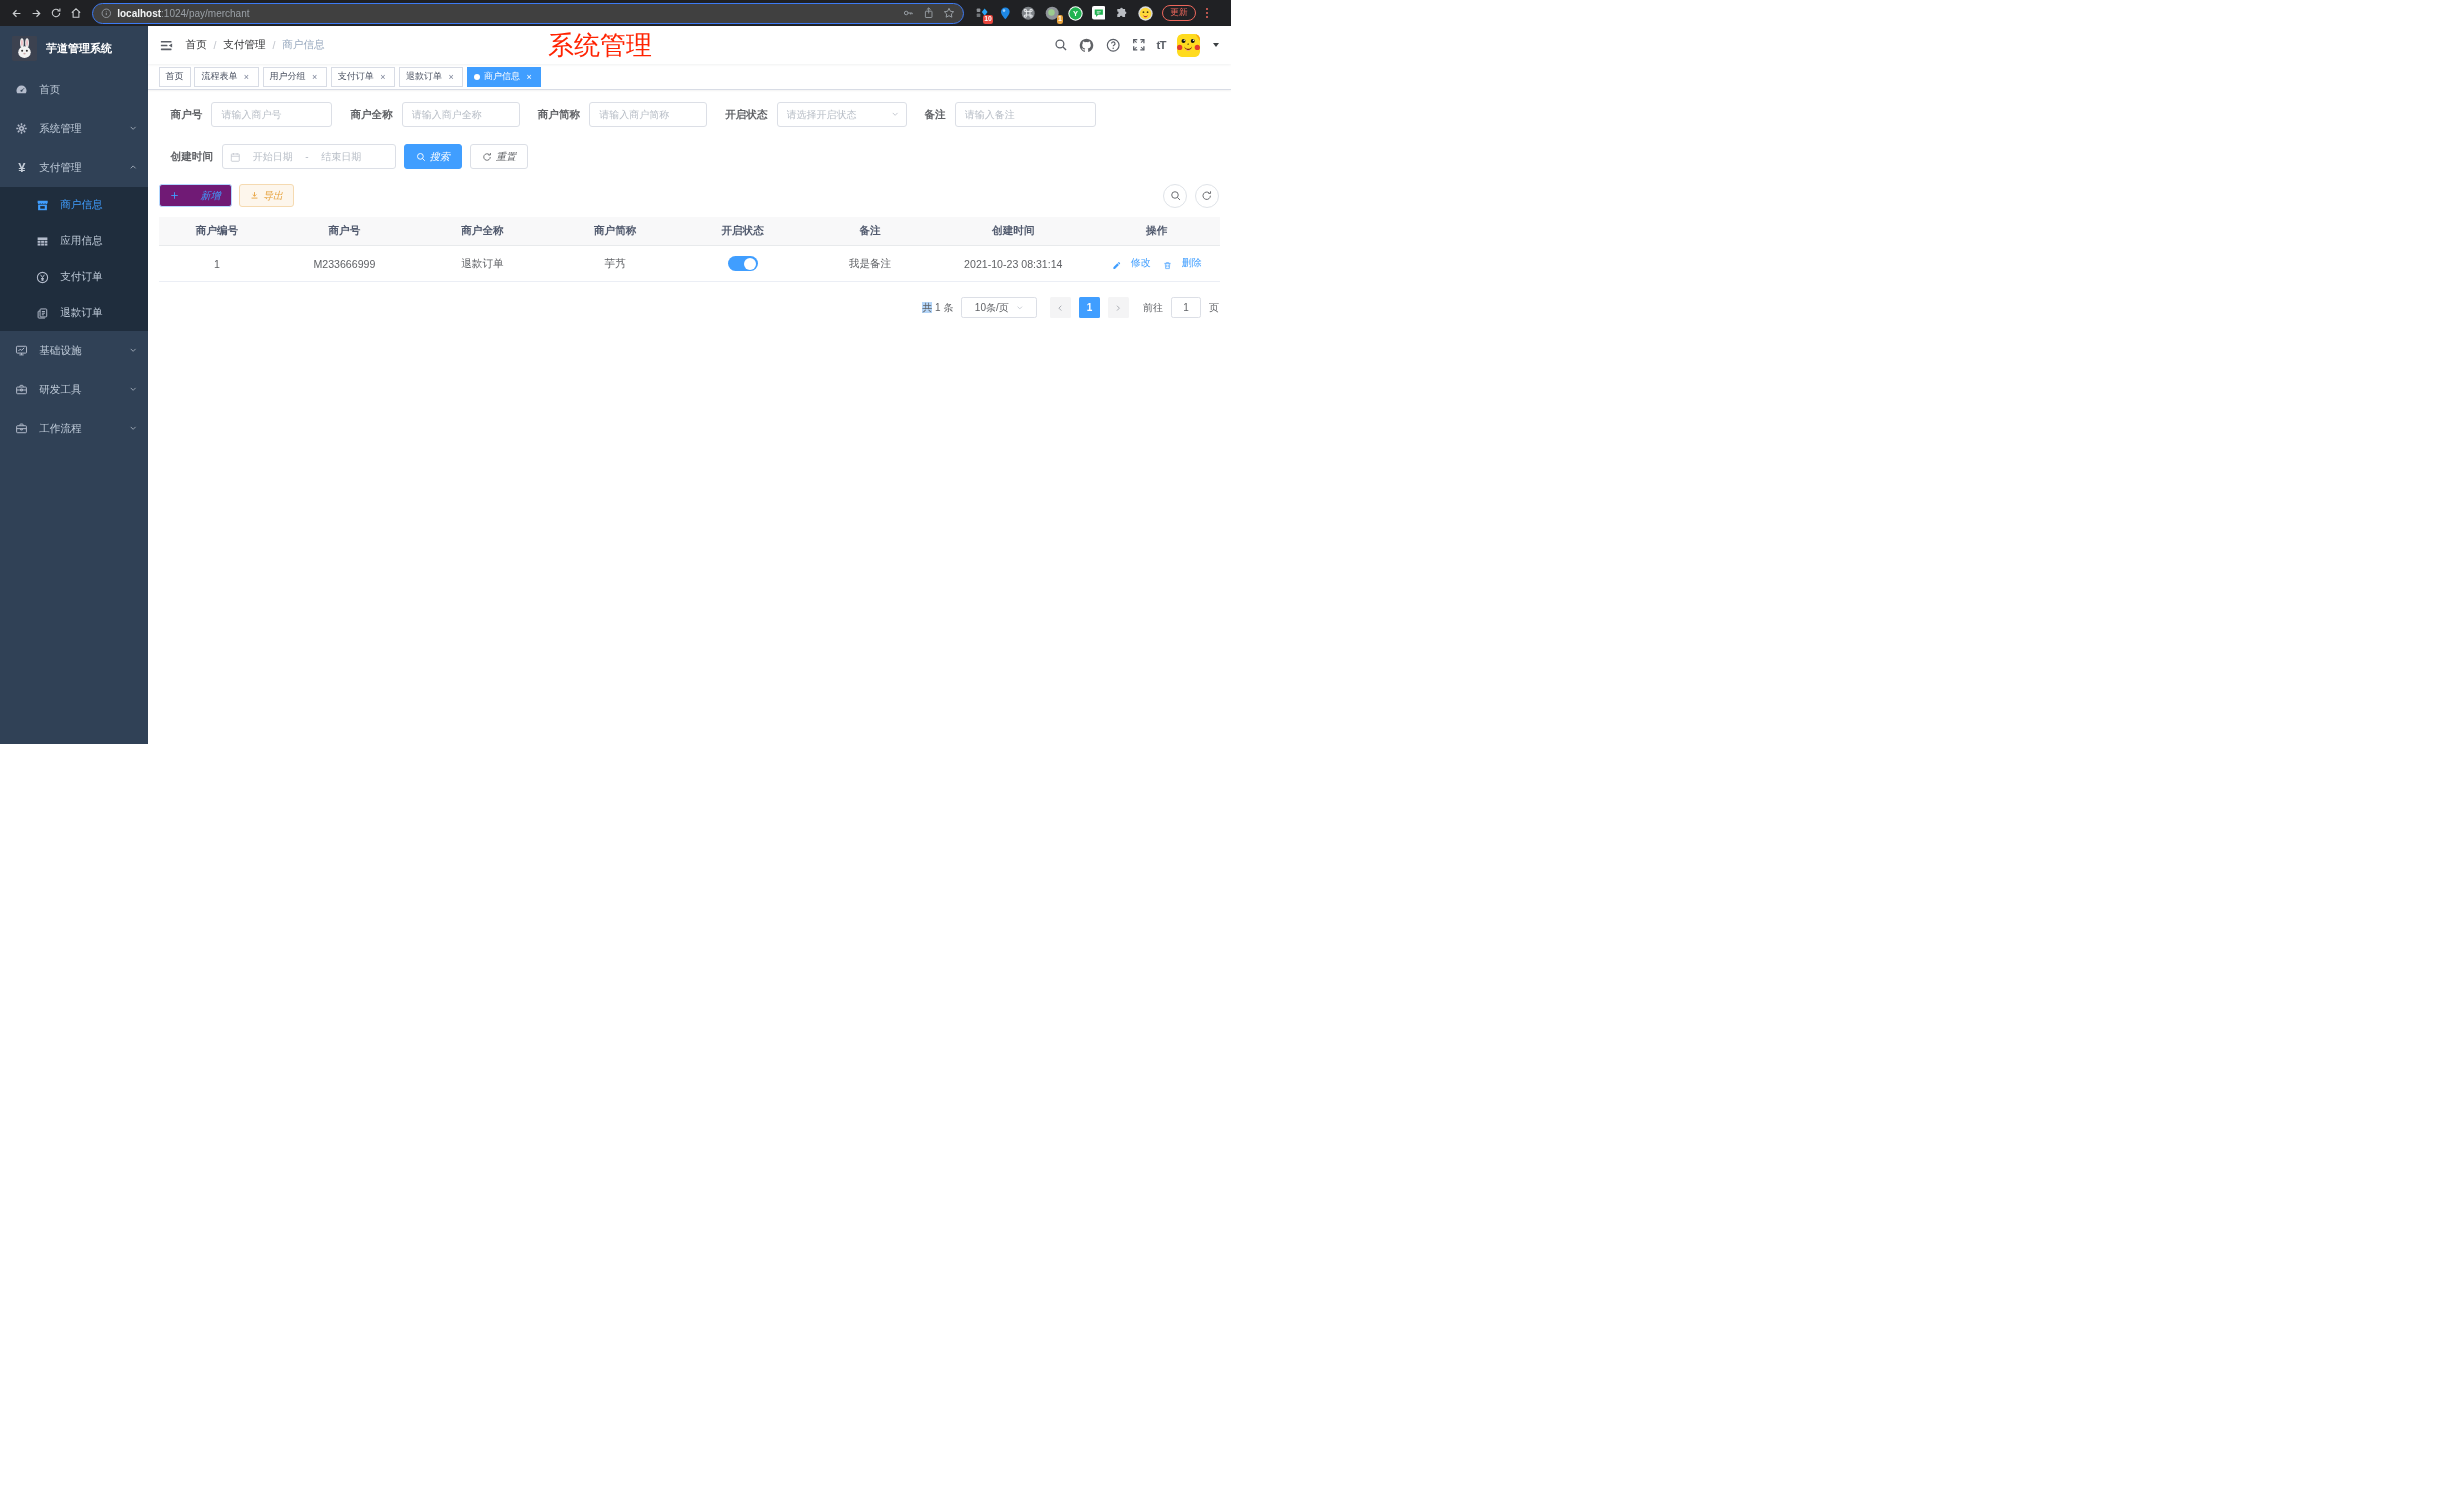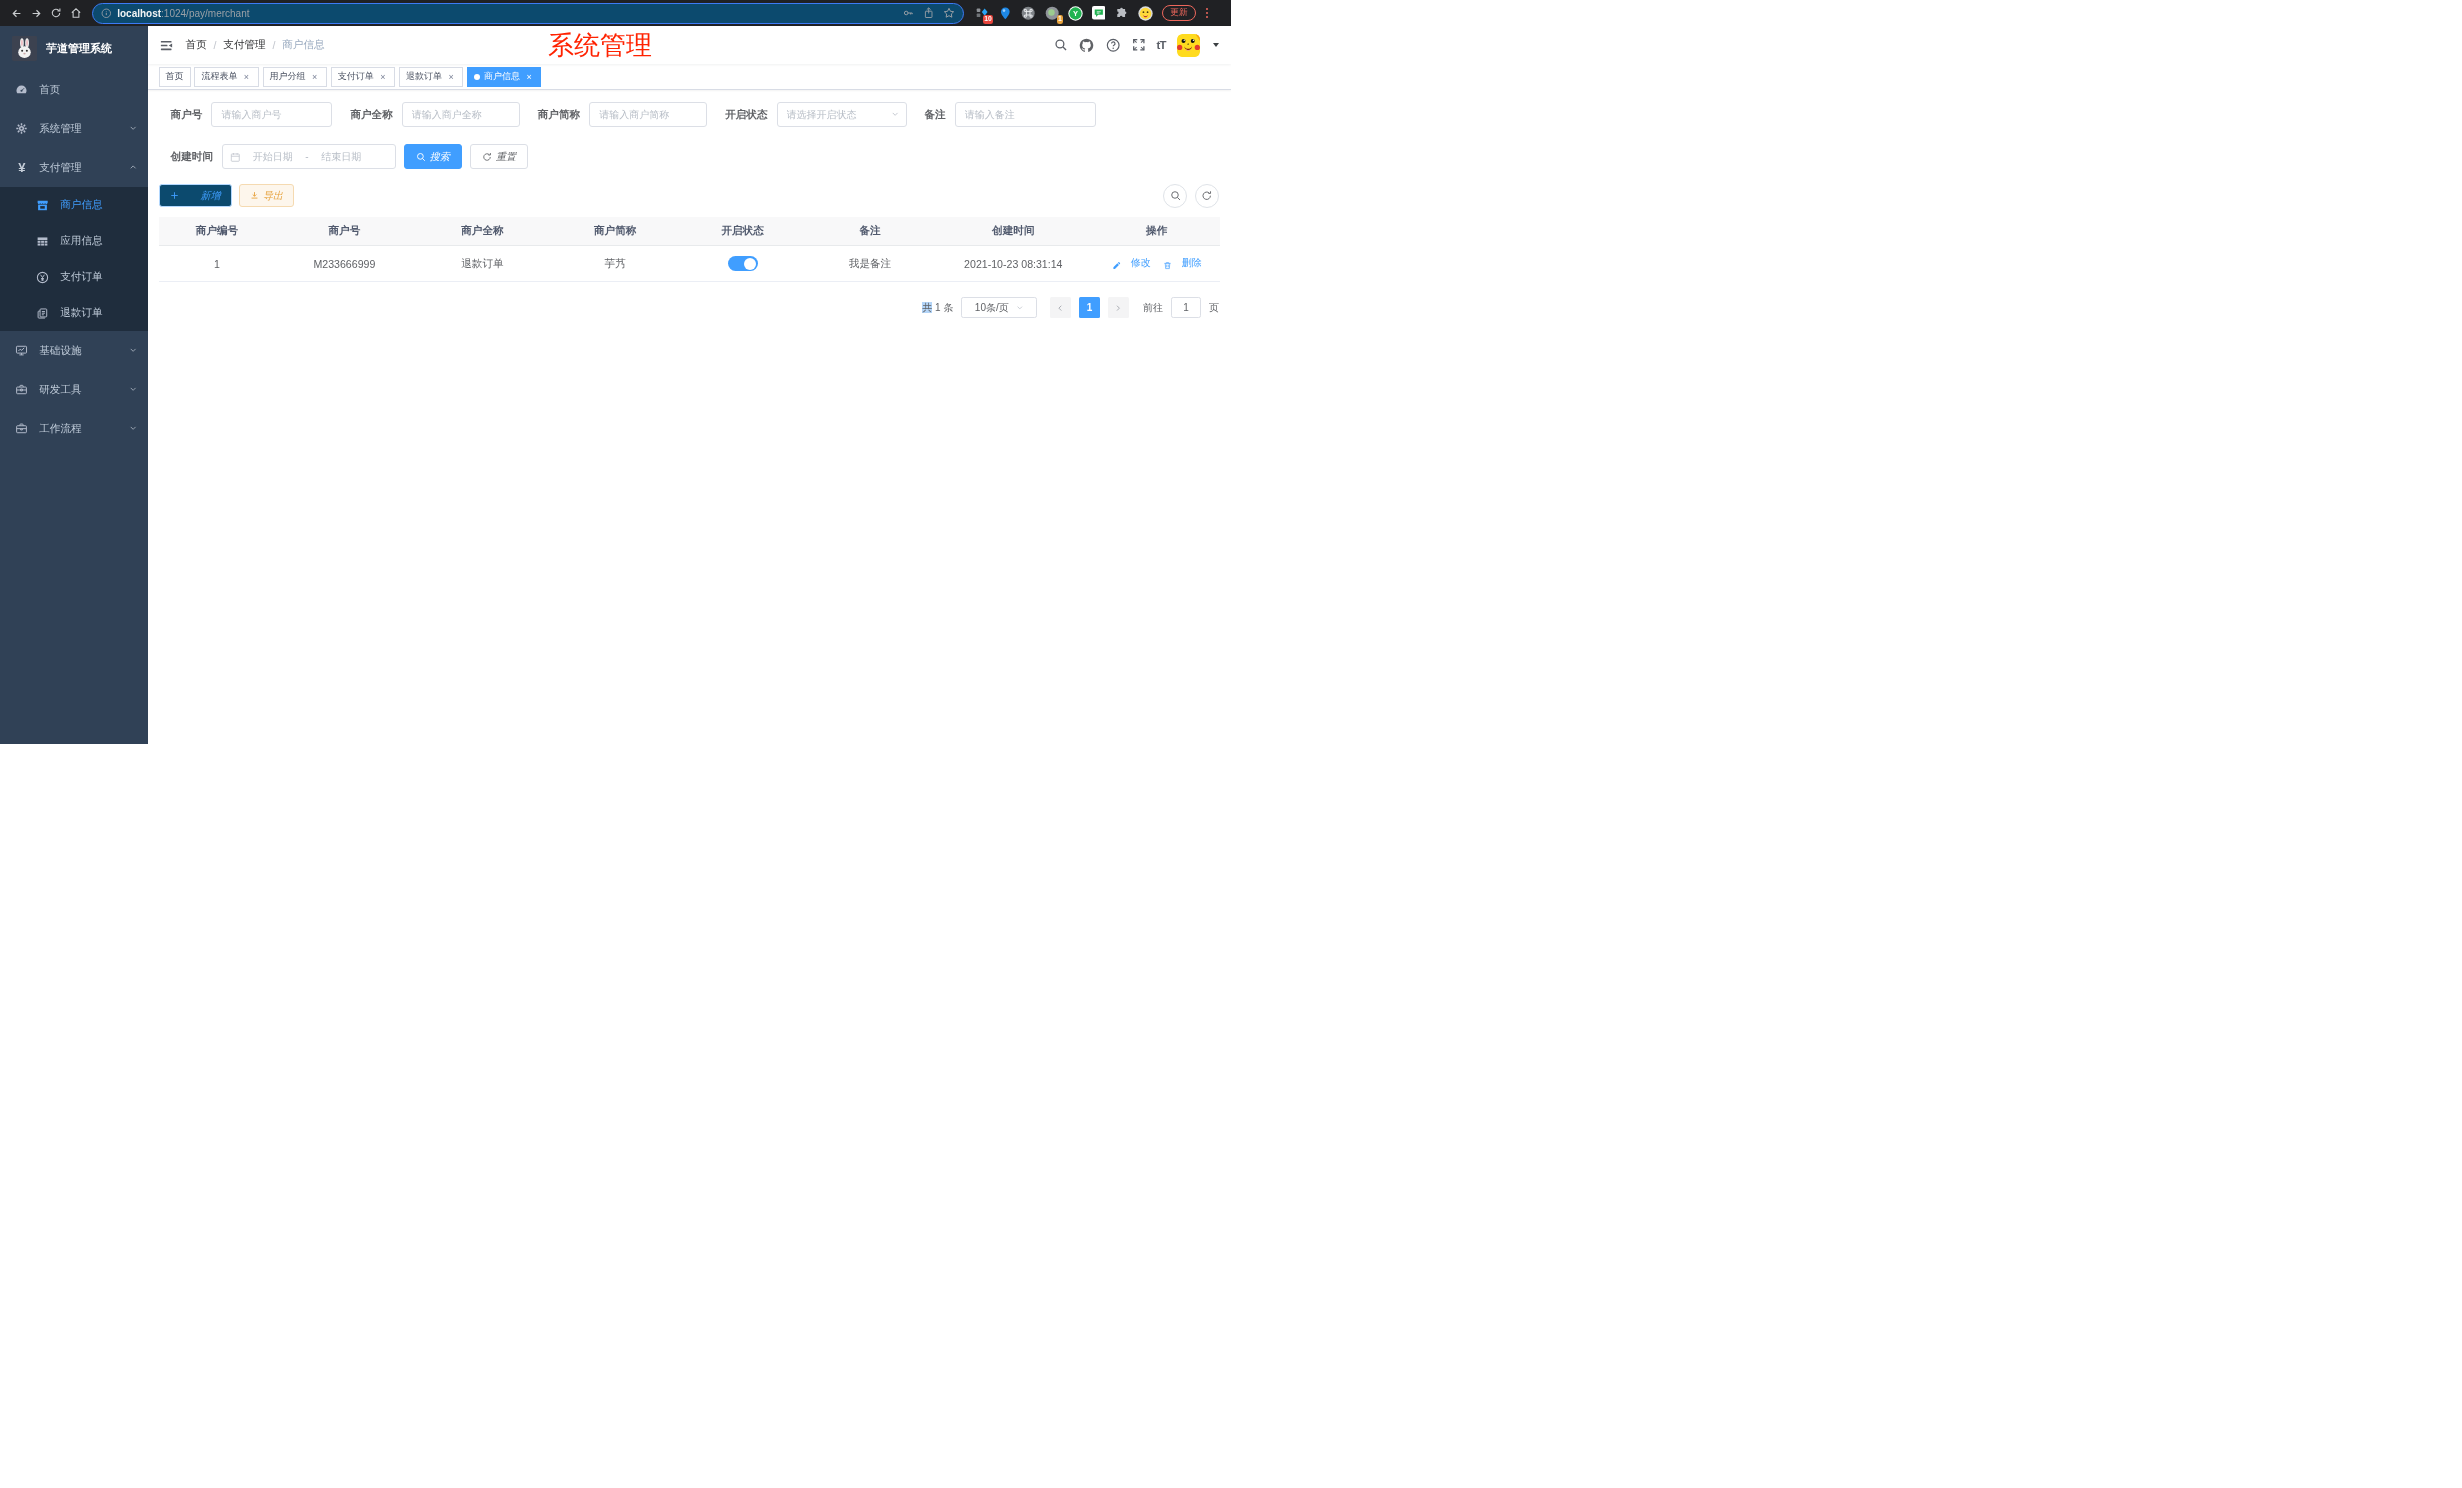--- a/index.html
+++ b/index.html
@@ -4,21 +4,21 @@
 <style>
   * { margin:0; padding:0; box-sizing:border-box; }
   html,body { width:1231px; height:744px; overflow:hidden;
     font-family:"Liberation Sans","DejaVu Sans",sans-serif; background:#fff; }
   .icon { display:inline-flex; align-items:center; justify-content:center; flex:none; }
 
   
   .chrome { height:26px; background:#202124; display:flex; align-items:center; padding:0 6px; }
   .nav-btn { width:20px; height:20px; display:flex; align-items:center; justify-content:center; color:#c9cccf; }
   .nav-btn svg { display:block; }
-  .urlbar { flex:none; width:872px; height:21px; margin-left:6px; background:#0c4a6e;
+  .urlbar { flex:none; width:872px; height:21px; margin-left:6px; background:#404040;
     border:1.5px solid #3d7bf5; border-radius:10.6px; display:flex; align-items:center; padding:0 7.6px; }
   .urlbar .host { color:#f1f3f4; font-size:10px; font-weight:700; }
   .urlbar .path { color:#9aa0a6; font-size:10px; }
   .url-right { margin-left:auto; display:flex; align-items:center; gap:9px; color:#9aa0a6; }
   .exts { display:flex; align-items:center; gap:8.3px; margin-left:10.6px; }
   .ext { position:relative; width:15px; height:15px; display:flex; align-items:center; justify-content:center; }
   .badge { position:absolute; bottom:-3px; right:-3.8px; font-size:6.8px; color:#fff; border-radius:2.3px;
     padding:0 1.5px; line-height:8.3px; font-weight:700; }
   .badge.red { background:#e8453c; }
   .badge.orange { background:#e8a33d; }
@@ -87,21 +87,21 @@
   .date-range { width:174px; height:25px; border:0.8px solid #dcdfe6; border-radius:3px; display:flex;
     align-items:center; padding:0 6.8px; gap:3px; color:#c0c4cc; }
   .date-range input { border:none; outline:none; width:59px; text-align:center; font-size:10px; color:#606266; font-family:inherit; }
   .date-range input::placeholder { color:#b7bdc6; }
   .date-sep { color:#b7bdc6; font-size:10px; }
   .btn { height:25px; border-radius:3px; font-size:10px; display:inline-flex; align-items:center;
     justify-content:center; gap:3.8px; padding:0 11.4px; cursor:pointer; border:0.8px solid transparent; font-family:inherit;font-style:italic; }
   .btn-primary { background:#409eff; border-color:#409eff; color:#fff; }
   .btn-default { background:#fff; border-color:#dcdfe6; color:#606266; }
   .btn-sm { height:23px; padding:0 10px; }
-  .btn-plain-primary { background:#0c4a6e; border-color:#b3d8ff; color:#409eff;gap:22px; }
+  .btn-plain-primary { background:#701a75; border-color:#b3d8ff; color:#409eff;gap:22px; }
   .btn-plain-warning { background:#fdf6ec; border-color:#f5dab1; color:#e6a23c; }
   .toolbar-row { display:flex; align-items:center; margin-top:14.4px; }
   .toolbar-right { margin-left:auto; display:flex; align-items:center; gap:7.6px; padding-right:1.5px; }
   .circle-btn { width:24px; height:24px; border-radius:50%; border:0.8px solid #dfe3e8; background:#fff;
     display:flex; align-items:center; justify-content:center; color:#606266; cursor:pointer; }
 
   
   table.grid { width:100%; border-collapse:collapse; margin-top:9px; table-layout:fixed; }
   .grid th { height:29px; background:#f8f8f9; color:#515a6e; font-size:10.6px; font-weight:700;
     border-bottom:0.8px solid #e8eaec; text-align:center; }

